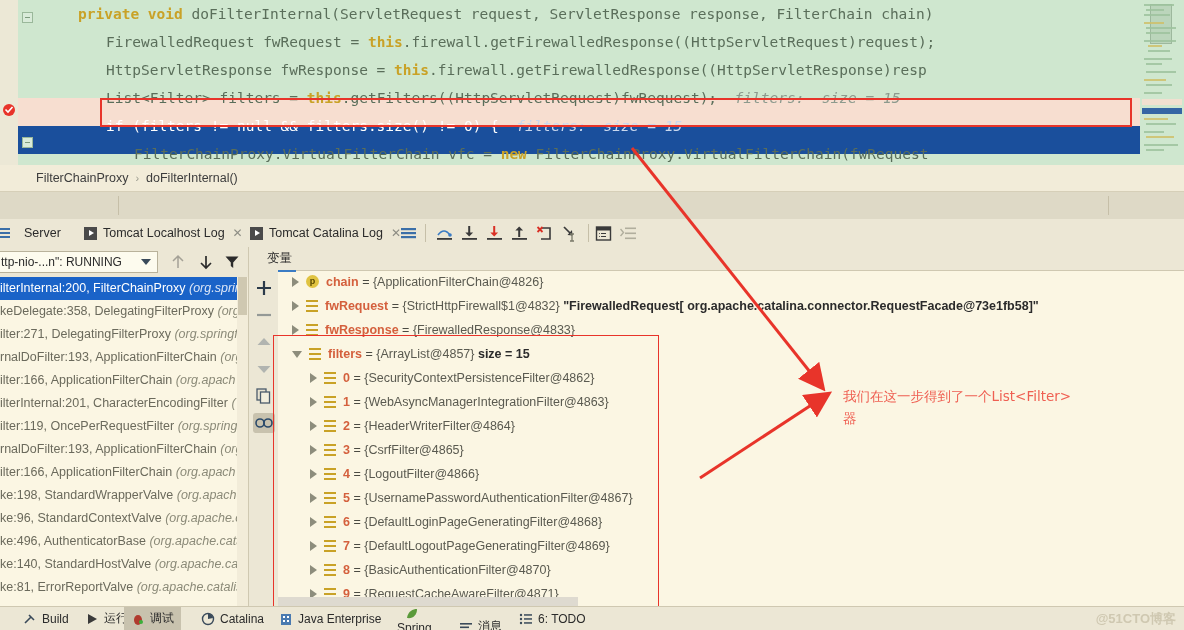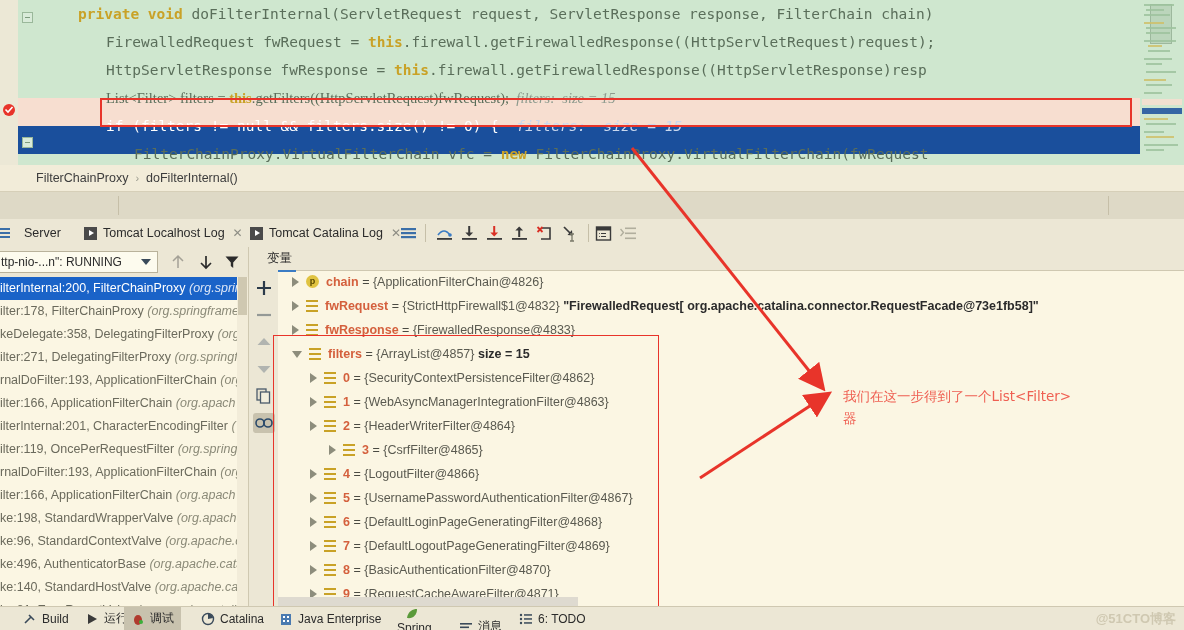--- a/index.html
+++ b/index.html
@@ -127,21 +127,21 @@
 
     <svg class="bkpt" style="top:103px;" viewBox="0 0 14 14">
       <circle cx="7" cy="7" r="6" fill="#e8342a"></circle>
       <path d="M3.5 6.5 L6 9 L10.5 4" stroke="#fff" stroke-width="1.6" fill="none"></path>
     </svg>
 
     <div id="code-container">
         <div class="code-line" style="top: 0px;"><span class="code-txt" style="left: 78px;"><span class="kw">private void </span><span class="plain">doFilterInternal(ServletRequest request, ServletResponse response, FilterChain chain)</span></span></div>
         <div class="code-line" style="top: 28px;"><span class="code-txt" style="left: 106px;"><span class="plain">FirewalledRequest fwRequest = </span><span class="kw">this</span><span class="plain">.firewall.getFirewalledResponse((HttpServletRequest)request);</span></span></div>
         <div class="code-line" style="top: 56px;"><span class="code-txt" style="left: 106px;"><span class="plain">HttpServletResponse fwResponse = </span><span class="kw">this</span><span class="plain">.firewall.getFirewalledResponse((HttpServletResponse)resp</span></span></div>
-        <div class="code-line" style="top: 84px;"><span class="code-txt" style="left: 106px; font-family: Liberation Serif, serif;"><span class="plain">List&lt;Filter&gt; filters = </span><span class="kw">this</span><span class="plain">.getFilters((HttpServletRequest)fwRequest);  </span><span class="hint">filters:  size = 15</span></span></div>
+        <div class="code-line" style="top: 84px;"><span class="code-txt" style="left: 106px;"><span class="plain">List&lt;Filter&gt; filters = </span><span class="kw">this</span><span class="plain">.getFilters((HttpServletRequest)fwRequest);  </span><span class="hint">filters:  size = 15</span></span></div>
         <div class="code-line blue" style="top: 112px;"><span class="code-txt" style="left: 106px;"><span class="plain">if (filters != null &amp;&amp; filters.size() != 0) { </span><span class="hint"> filters:  size = 15</span></span></div>
         <div class="code-line" style="top: 140px;"><span class="code-txt" style="left: 134px;"><span class="plain">FilterChainProxy.VirtualFilterChain vfc = </span><span class="kw">new</span><span class="plain"> FilterChainProxy.VirtualFilterChain(fwRequest</span></span></div>
       </div>
 
     <div class="code-redbox" style="left:100px;top:98px;width:1032px;height:29px;"></div>
 
     <div class="minimap">
       <div class="mm-slider"></div>
       <div class="mm-row" style="left:4px;top:4px;width:30px;"></div>
       <div class="mm-row" style="left:6px;top:9px;width:18px;"></div>
@@ -274,21 +274,20 @@
       </svg>
       <svg style="position:absolute;left:198px;top:7px;width:16px;height:16px;" viewBox="0 0 16 16">
         <path d="M8 2 L8 14 M3 9 L8 14 L13 9" stroke="#2b2b2b" stroke-width="1.7" fill="none"></path>
       </svg>
       <svg style="position:absolute;left:224px;top:7px;width:16px;height:16px;" viewBox="0 0 16 16">
         <path d="M1.5 2.5 H14.5 L9.2 8.5 V14 L6.8 12 V8.5 Z" fill="#2b2b2b"></path>
       </svg>
     </div>
     <div class="frame-list" id="frame-list">
         <div class="frame-row sel"><span>ilterInternal:200, FilterChainProxy </span><i>(org.sprin</i></div>
-        <div class="frame-row"><span>ilter:178, FilterChainProxy </span><i>(org.springframe</i></div>
         <div class="frame-row"><span>keDelegate:358, DelegatingFilterProxy </span><i>(org</i></div>
         <div class="frame-row"><span>ilter:271, DelegatingFilterProxy </span><i>(org.springf</i></div>
         <div class="frame-row"><span>rnalDoFilter:193, ApplicationFilterChain </span><i>(org</i></div>
         <div class="frame-row"><span>ilter:166, ApplicationFilterChain </span><i>(org.apach</i></div>
         <div class="frame-row"><span>ilterInternal:201, CharacterEncodingFilter </span><i>(</i></div>
         <div class="frame-row"><span>ilter:119, OncePerRequestFilter </span><i>(org.spring</i></div>
         <div class="frame-row"><span>rnalDoFilter:193, ApplicationFilterChain </span><i>(org</i></div>
         <div class="frame-row"><span>ilter:166, ApplicationFilterChain </span><i>(org.apach</i></div>
         <div class="frame-row"><span>ke:198, StandardWrapperValve </span><i>(org.apache</i></div>
         <div class="frame-row"><span>ke:96, StandardContextValve </span><i>(org.apache.c</i></div>
@@ -332,21 +331,21 @@
     </div>
 
     <div class="var-tree" id="var-tree">
         <div class="vrow" style="padding-left: 14px;"><span class="tri"></span><span class="ico-p">p</span><span class="vname">chain</span><span class="veq"> = </span><span class="vval">{ApplicationFilterChain@4826}</span></div>
         <div class="vrow" style="padding-left: 14px;"><span class="tri"></span><span class="ico-list"><span style="top:0"></span><span style="top:5px"></span><span style="top:10px"></span></span><span class="vname">fwRequest</span><span class="veq"> = </span><span class="vval">{StrictHttpFirewall$1@4832}</span><span class="vstr"> "FirewalledRequest[ org.apache.catalina.connector.RequestFacade@73e1fb58]"</span></div>
         <div class="vrow" style="padding-left: 14px;"><span class="tri"></span><span class="ico-list"><span style="top:0"></span><span style="top:5px"></span><span style="top:10px"></span></span><span class="vname">fwResponse</span><span class="veq"> = </span><span class="vval">{FirewalledResponse@4833}</span></div>
         <div class="vrow" style="padding-left: 14px;"><span class="tri open"></span><span class="ico-list"><span style="top:0"></span><span style="top:5px"></span><span style="top:10px"></span></span><span class="vname">filters</span><span class="veq"> = </span><span class="vval">{ArrayList@4857}</span><span class="vsize">  size = 15</span></div>
         <div class="vrow" style="padding-left: 32px;"><span class="tri"></span><span class="ico-list"><span style="top:0"></span><span style="top:5px"></span><span style="top:10px"></span></span><span class="vname">0</span><span class="veq"> = </span><span class="vval">{SecurityContextPersistenceFilter@4862}</span></div>
         <div class="vrow" style="padding-left: 32px;"><span class="tri"></span><span class="ico-list"><span style="top:0"></span><span style="top:5px"></span><span style="top:10px"></span></span><span class="vname">1</span><span class="veq"> = </span><span class="vval">{WebAsyncManagerIntegrationFilter@4863}</span></div>
         <div class="vrow" style="padding-left: 32px;"><span class="tri"></span><span class="ico-list"><span style="top:0"></span><span style="top:5px"></span><span style="top:10px"></span></span><span class="vname">2</span><span class="veq"> = </span><span class="vval">{HeaderWriterFilter@4864}</span></div>
-        <div class="vrow" style="padding-left: 32px; margin-left: 19px;"><span class="tri"></span><span class="ico-list"><span style="top:0"></span><span style="top:5px"></span><span style="top:10px"></span></span><span class="vname">3</span><span class="veq"> = </span><span class="vval">{CsrfFilter@4865}</span></div>
+        <div class="vrow" style="padding-left: 32px;"><span class="tri"></span><span class="ico-list"><span style="top:0"></span><span style="top:5px"></span><span style="top:10px"></span></span><span class="vname">3</span><span class="veq"> = </span><span class="vval">{CsrfFilter@4865}</span></div>
         <div class="vrow" style="padding-left: 32px;"><span class="tri"></span><span class="ico-list"><span style="top:0"></span><span style="top:5px"></span><span style="top:10px"></span></span><span class="vname">4</span><span class="veq"> = </span><span class="vval">{LogoutFilter@4866}</span></div>
         <div class="vrow" style="padding-left: 32px;"><span class="tri"></span><span class="ico-list"><span style="top:0"></span><span style="top:5px"></span><span style="top:10px"></span></span><span class="vname">5</span><span class="veq"> = </span><span class="vval">{UsernamePasswordAuthenticationFilter@4867}</span></div>
         <div class="vrow" style="padding-left: 32px;"><span class="tri"></span><span class="ico-list"><span style="top:0"></span><span style="top:5px"></span><span style="top:10px"></span></span><span class="vname">6</span><span class="veq"> = </span><span class="vval">{DefaultLoginPageGeneratingFilter@4868}</span></div>
         <div class="vrow" style="padding-left: 32px;"><span class="tri"></span><span class="ico-list"><span style="top:0"></span><span style="top:5px"></span><span style="top:10px"></span></span><span class="vname">7</span><span class="veq"> = </span><span class="vval">{DefaultLogoutPageGeneratingFilter@4869}</span></div>
         <div class="vrow" style="padding-left: 32px;"><span class="tri"></span><span class="ico-list"><span style="top:0"></span><span style="top:5px"></span><span style="top:10px"></span></span><span class="vname">8</span><span class="veq"> = </span><span class="vval">{BasicAuthenticationFilter@4870}</span></div>
         <div class="vrow" style="padding-left: 32px;"><span class="tri"></span><span class="ico-list"><span style="top:0"></span><span style="top:5px"></span><span style="top:10px"></span></span><span class="vname">9</span><span class="veq"> = </span><span class="vval">{RequestCacheAwareFilter@4871}</span></div>
         <div class="vrow" style="padding-left: 32px;"></div>
       </div>
 
     <div class="hscroll"></div>

